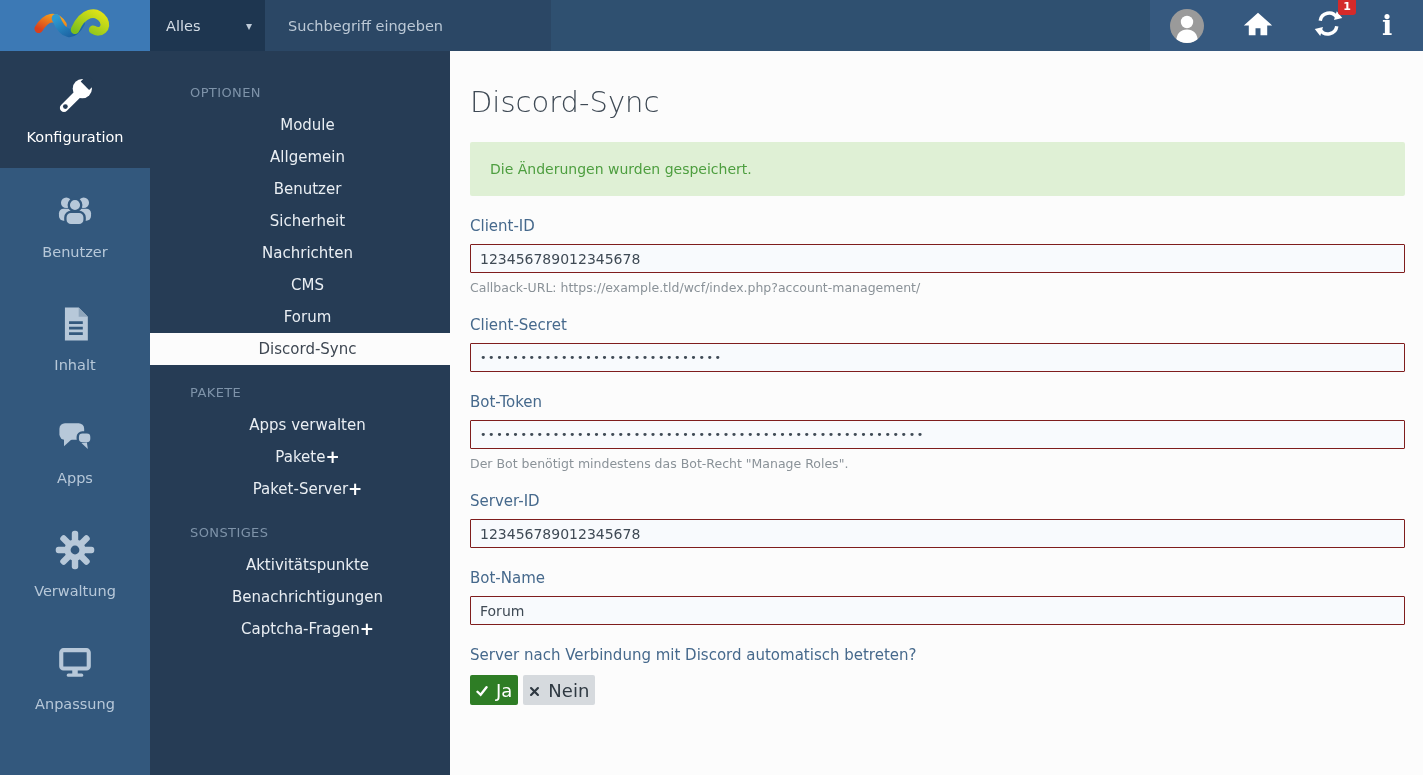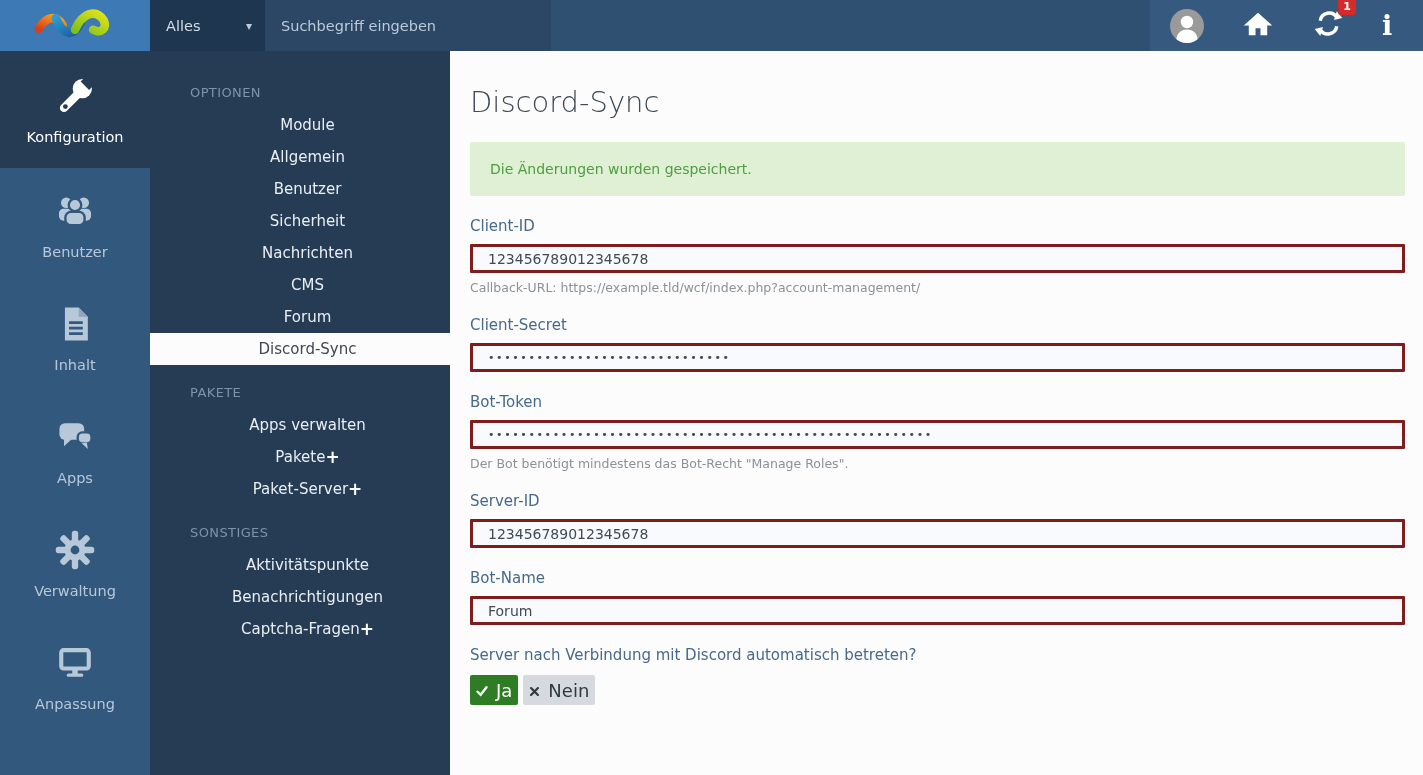--- a/index.html
+++ b/index.html
@@ -6,21 +6,21 @@
   html,body { width:1423px; height:775px; overflow:hidden; }
   body { font-family:"DejaVu Sans","Liberation Sans",sans-serif; background:#FCFCFC; color:#3F4A55; }
   #app { width:1423px; height:775px; display:flex; flex-direction:column; }
 
   
   .topbar { height:51px; display:flex; flex:0 0 51px; }
   .logo-box { width:150px; background:#3C79B5; display:flex; align-items:center; justify-content:center; cursor:pointer; }
   .scope { width:115px; background:#1E3650; color:#D3DCE5; font-size:14.5px; display:flex; align-items:center; justify-content:space-between; padding:0 13px 0 16px; cursor:pointer; }
   .scope .caret { font-size:12px; color:#BFCBD8; }
   .searchbox { width:286px; background:#2B4765; display:flex; align-items:center; }
-  .searchbox input { width:100%; background:transparent; border:none; outline:none; color:#BCC9D6; font-size:14.5px; padding:0 16px; font-family:inherit; }
+  .searchbox input { width:100%; background:transparent; border:none; outline:none; color:#BCC9D6; font-size:14.5px; padding:0 23px; font-family:inherit; }
   .searchbox input::placeholder { color:#BCC9D6; opacity:1; }
   .top-fill { flex:1; background:#2F5070; }
   .top-icons { width:273px; background:#36597F; display:flex; align-items:center; gap:37px; padding-left:20px; }
   .tb-btn { position:relative; display:flex; align-items:center; justify-content:center; cursor:pointer; }
   .avatar { width:34px; height:34px; border-radius:50%; background:#9A9A9A; overflow:hidden; display:flex; align-items:end; justify-content:center; }
   .badge { position:absolute; top:-9px; right:-11px; background:#D42A2A; color:#fff; font-size:11px; font-weight:bold; line-height:1; padding:3px 5px; border-radius:3px; }
   .info-glyph { font-family:"DejaVu Serif","Liberation Serif",serif; font-weight:bold; font-size:27px; color:#fff; line-height:1; }
 
   
   .main-row { display:flex; flex:1; min-height:0; }
@@ -40,21 +40,21 @@
 
   
   .content { flex:1; background:#FCFCFC; padding:26px 18px 0 20px; overflow:hidden; }
   .page-title { font-size:29px; font-weight:300; color:#3F4A55; margin:8px 0 23px 0; }
   .alert-success { background:#DFF0D5; color:#4D9E3F; font-size:14px; padding:19px 20px; border-radius:2px; }
   .section-head { margin-top:44px; color:#D3573C; font-size:23px; font-weight:300; padding-bottom:11px; border-bottom:1px solid #E4E4E4; position:relative; }
   .section-head::after { content:""; position:absolute; left:0; bottom:-2px; width:46px; height:3px; background:#CF4E1B; }
 
   .field { margin-top:21px; }
   .field .f-label { display:block; color:#46698C; font-size:15px; margin-bottom:9px; cursor:default; }
-  .field input.f-input { width:100%; height:29px; border:3px solid #7f1d1d; background:#F8FAFD; border-radius:1px; padding:0 15px; font-size:14px; color:#3F4A55; font-family:inherit; outline:none; }
+  .field input.f-input { width:100%; height:29px; border:1px solid #7f1d1d; background:#F8FAFD; border-radius:1px; padding:0 9px; font-size:14px; color:#3F4A55; font-family:inherit; outline:none; }
   .field input.pw { font-size:11px; letter-spacing:1.6px; }
   .help { margin-top:7px; color:#8A9298; font-size:12.5px; }
 
   .toggle-row { margin-top:11px; display:flex; gap:5px; }
   .btn { display:inline-flex; align-items:center; gap:8px; height:30px; padding:0 6px; font-size:18px; border:none; border-radius:2px; cursor:pointer; font-family:inherit; }
   .btn-yes { background:#2E7D25; color:#fff; }
   .btn-no { background:#D6DADE; color:#2F3942; }
 </style>
 </head>
 <body>

